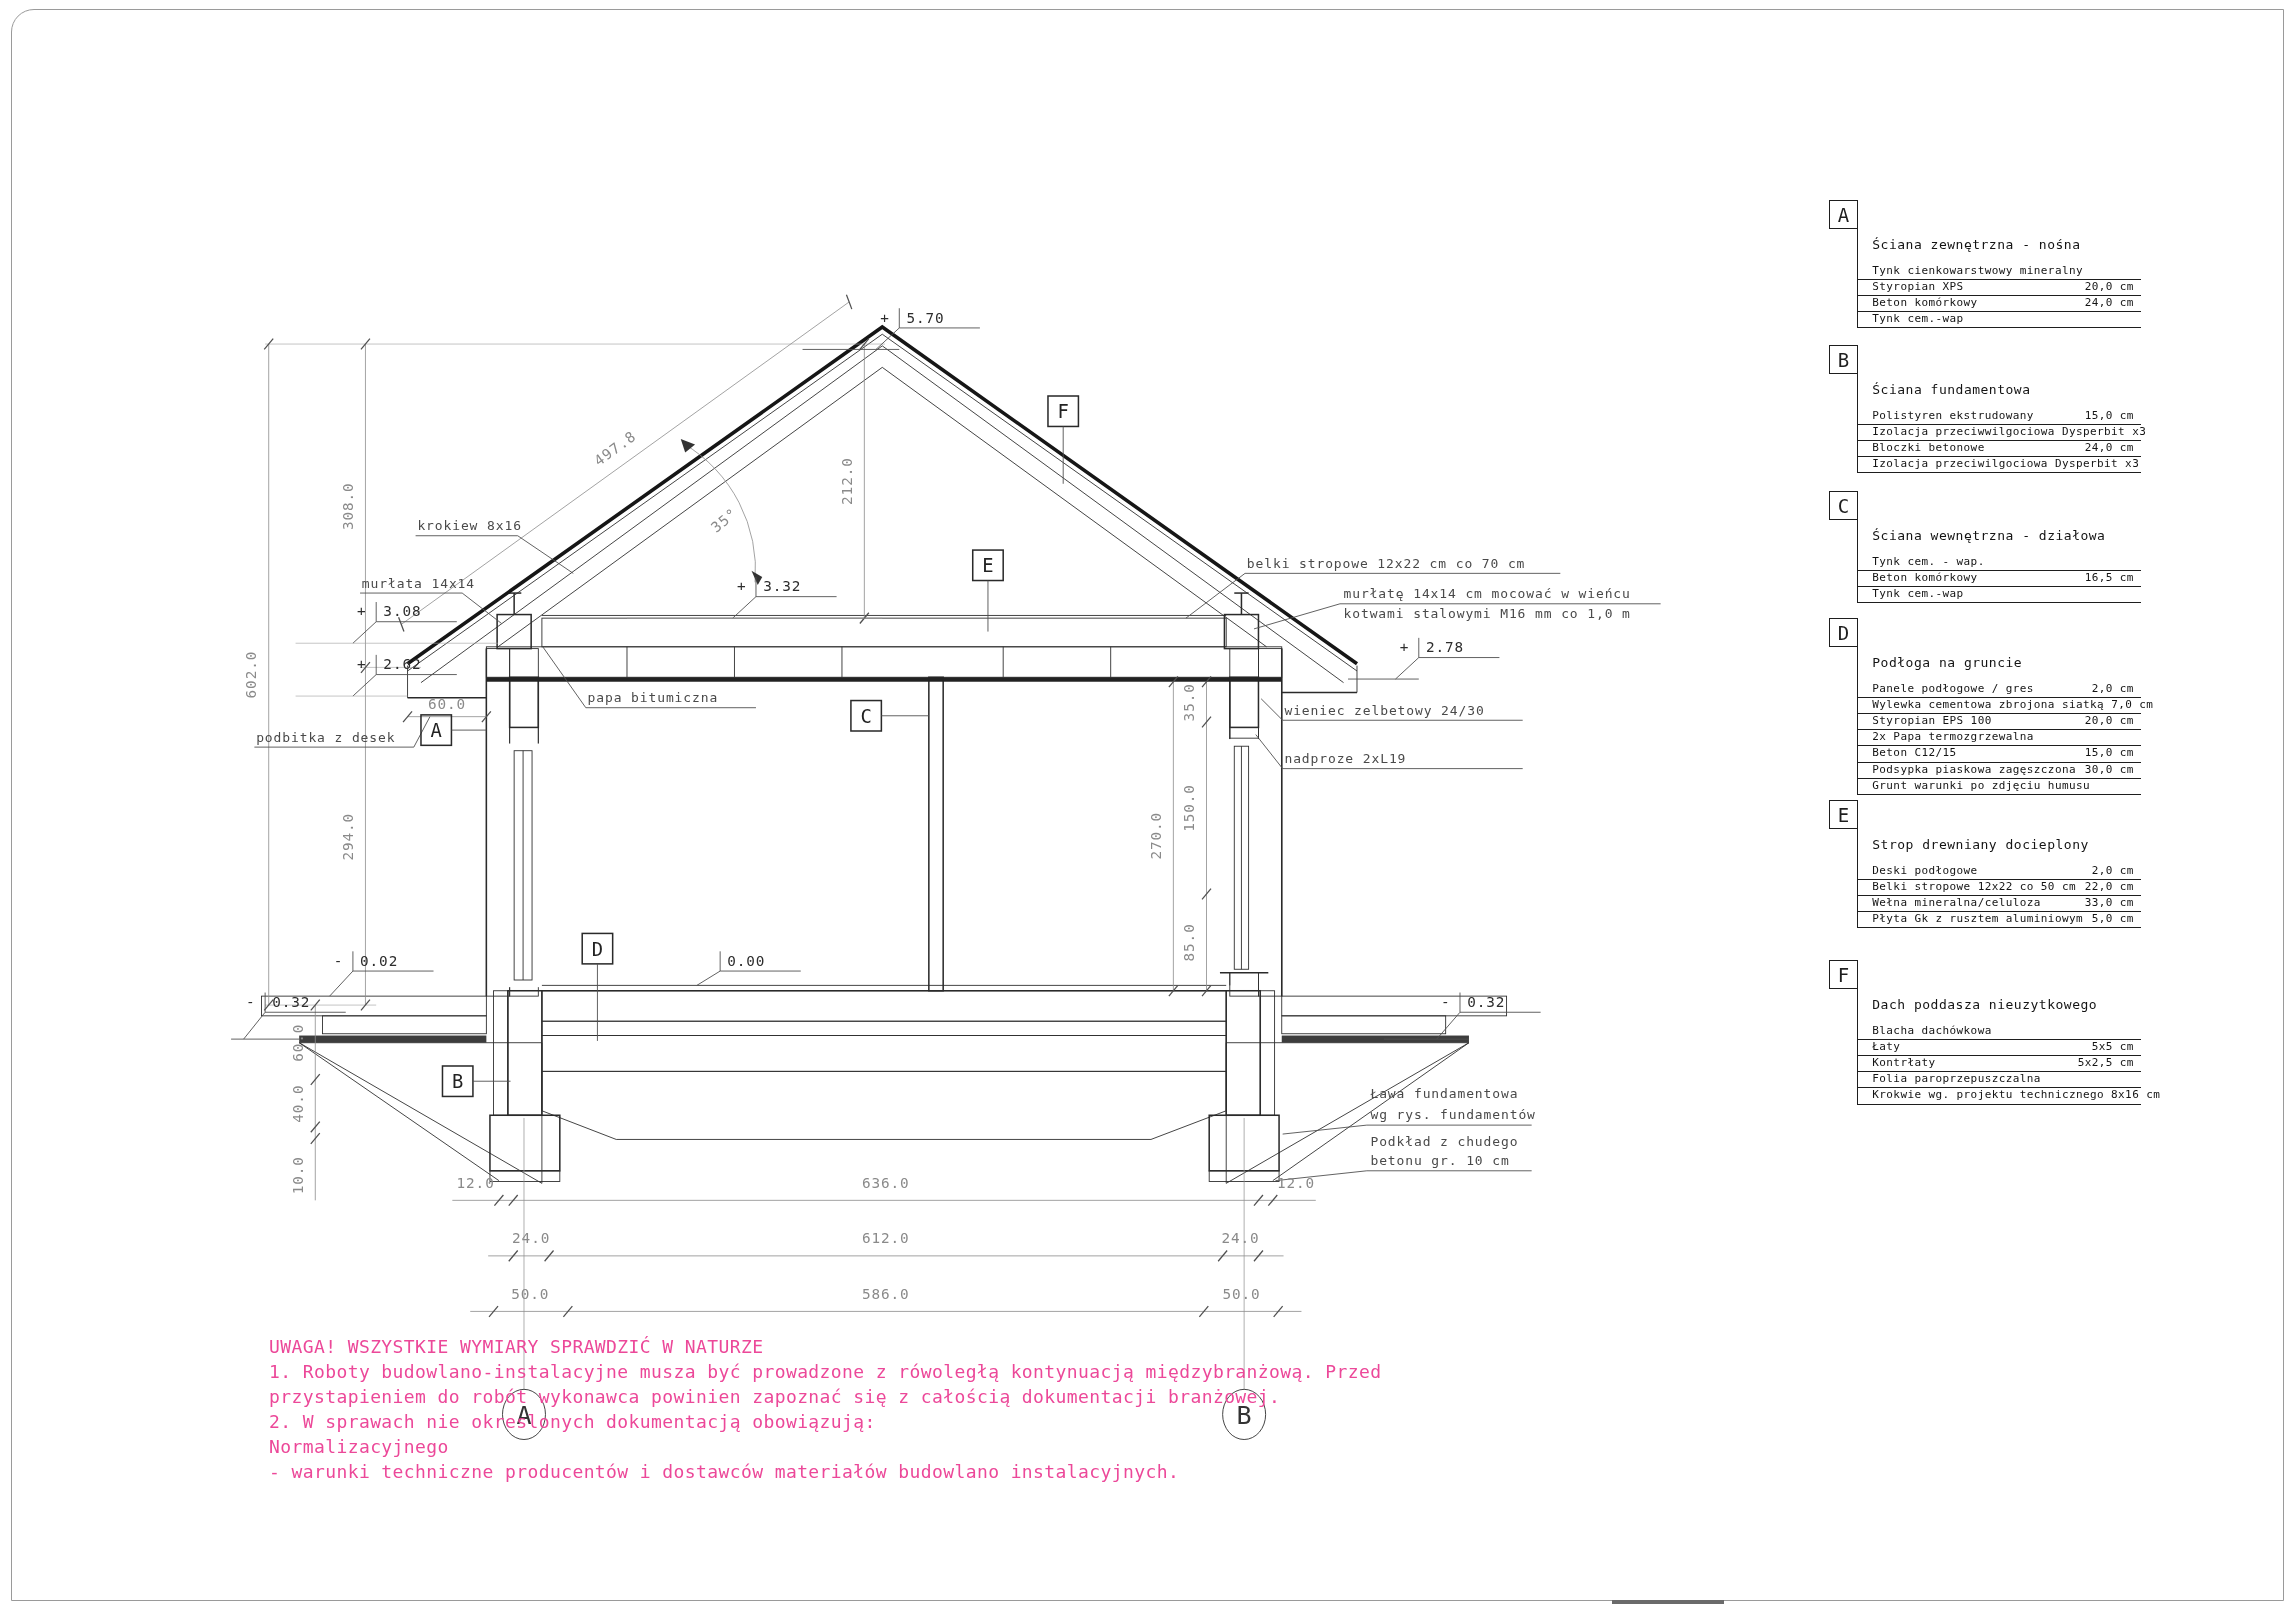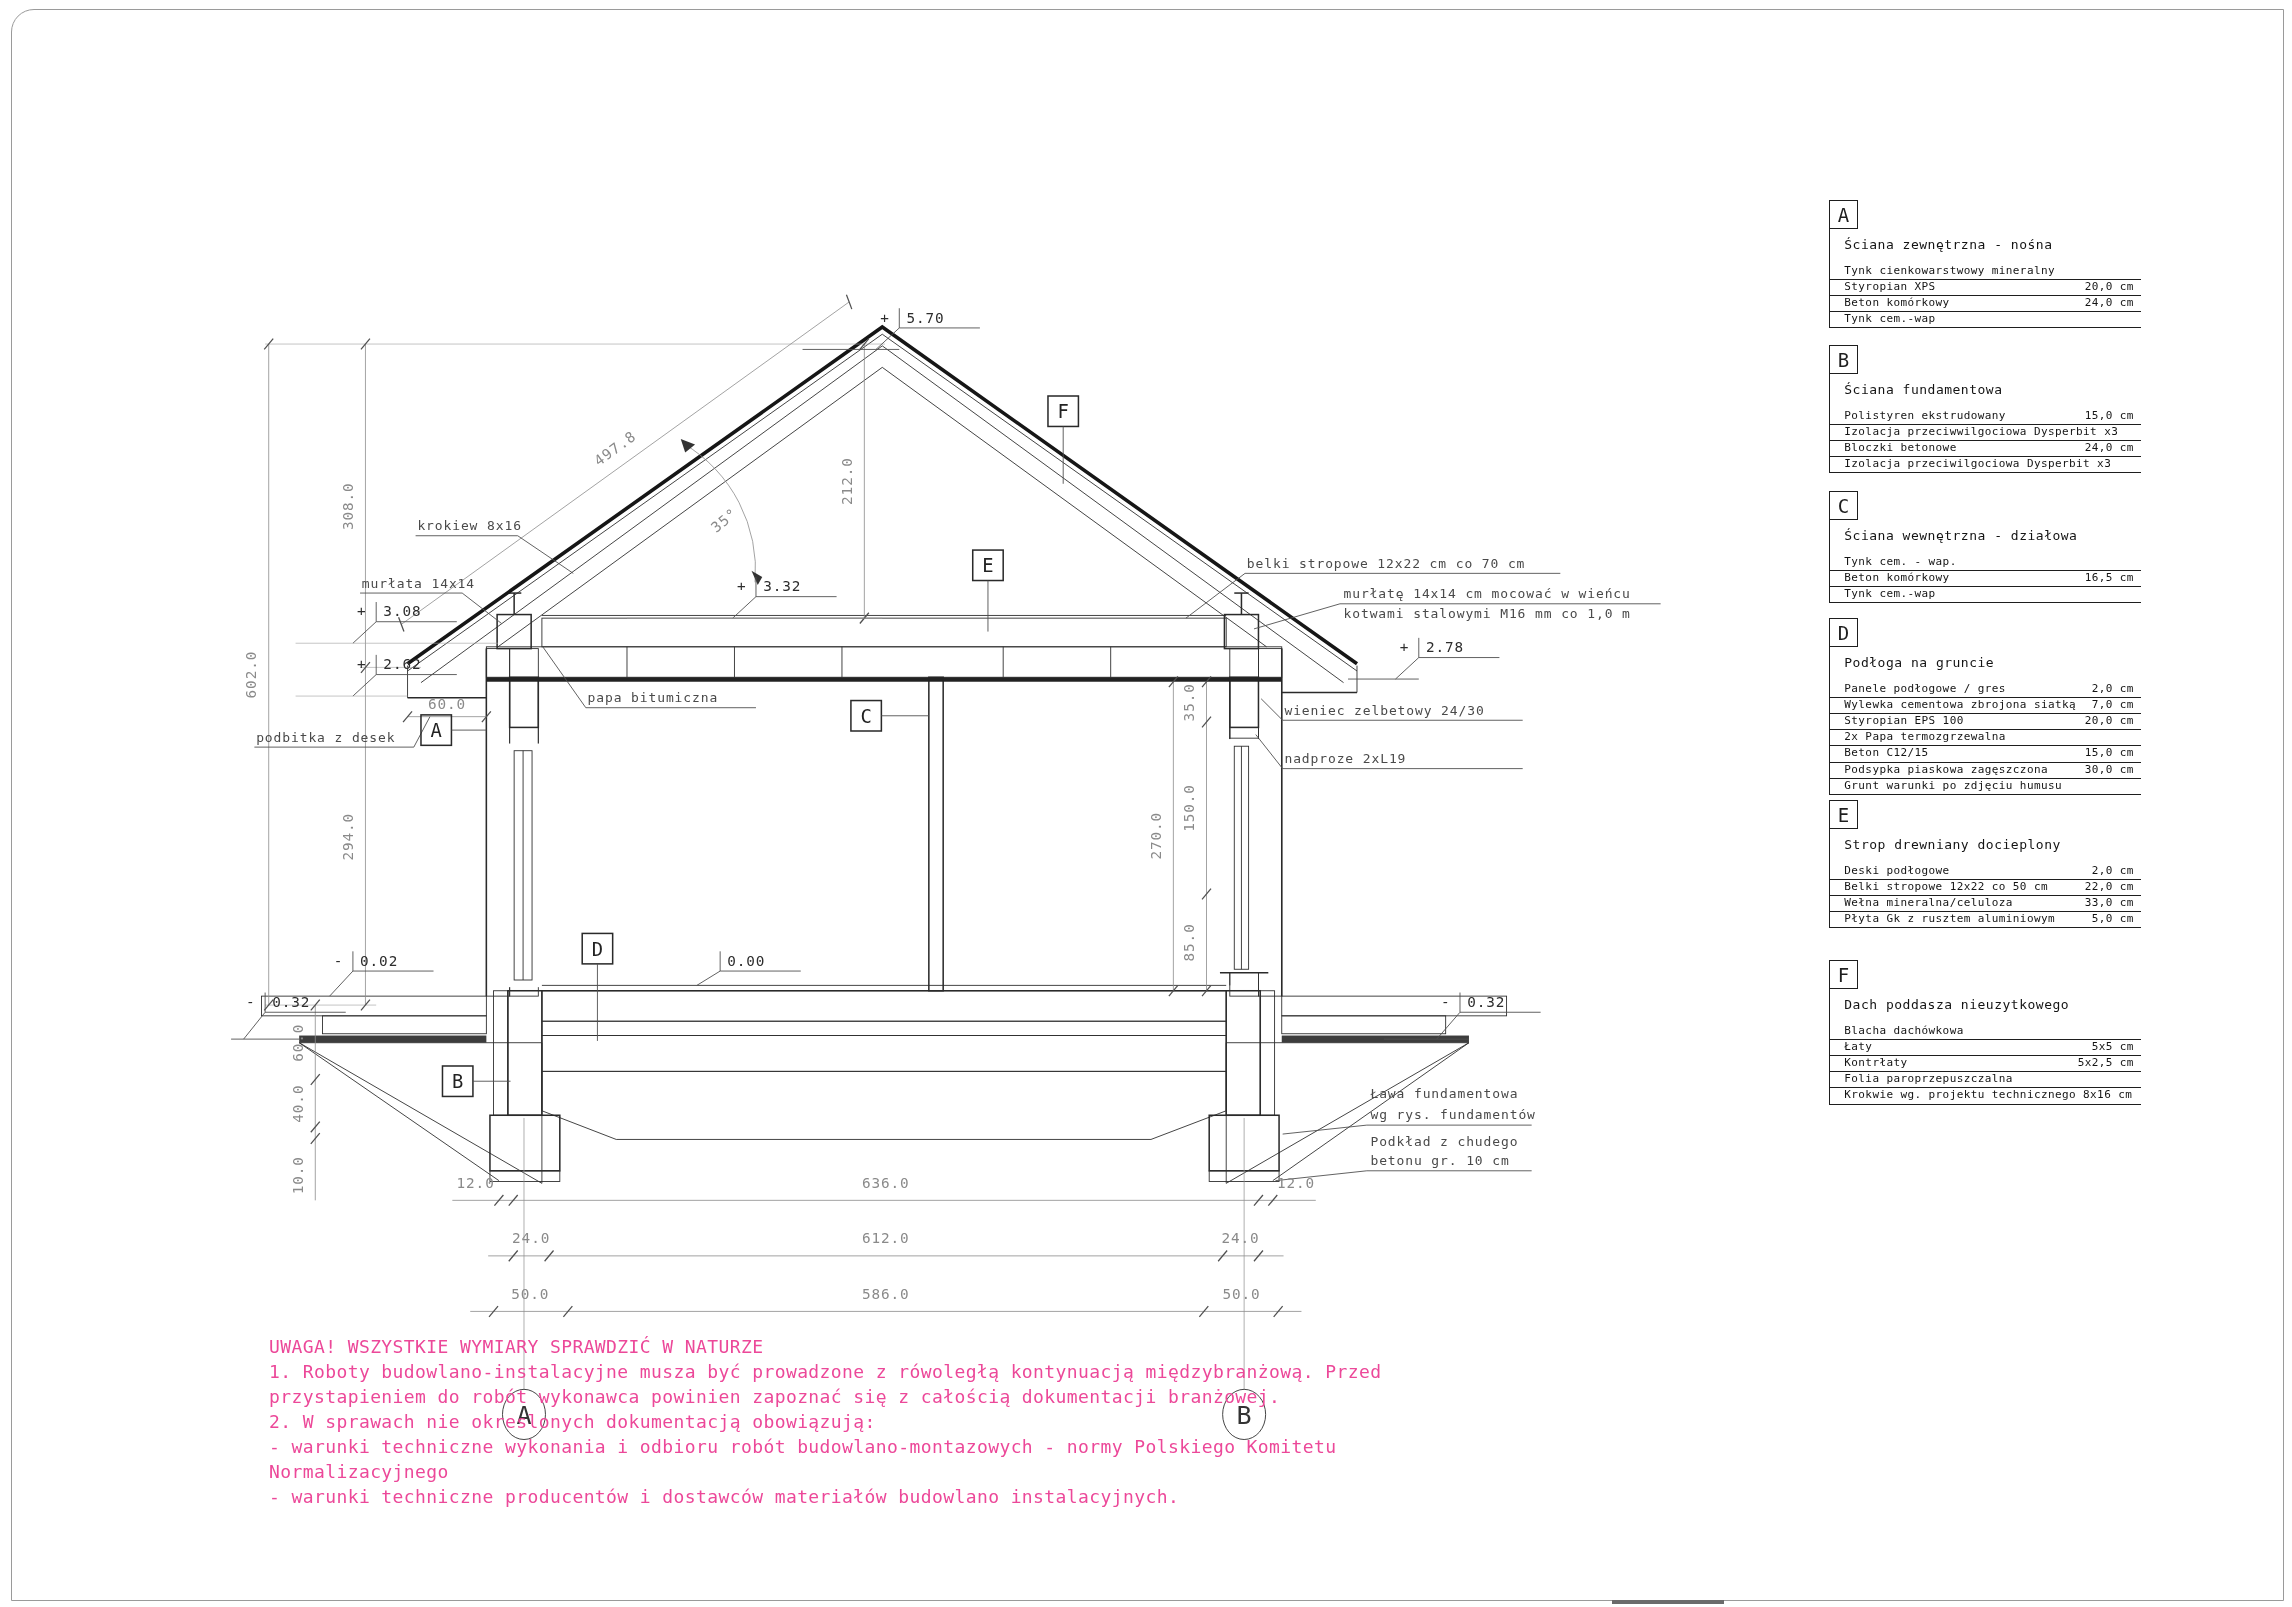--- a/index.html
+++ b/index.html
@@ -22,21 +22,21 @@
   text.dim{font-size:16px;fill:#8a8a8a;letter-spacing:1px;}
   text.lbl{font-size:14.5px;fill:#4a4a4a;letter-spacing:1px;}
   text.lvl{font-size:16px;fill:#2d2d2d;letter-spacing:1px;}
   text.mark{font-size:21px;fill:#222;}
   text.axis{font-size:28px;fill:#333;}
   
   .legend{position:absolute;left:1829px;top:0;width:315px;}
   .lg-block{position:absolute;left:0;width:312px;}
   .lg-letter{position:absolute;left:0;top:0;width:27px;height:27px;border:1.5px solid #1e1e1e;
              display:flex;align-items:center;justify-content:center;font-size:19px;color:#1e1e1e;background:#fff;z-index:2;}
-  .lg-body{margin-top:28px;border-left:1.3px solid #1e1e1e;min-height:36px;}
+  .lg-body{margin-top:28px;border-left:1.3px solid #1e1e1e;min-height:36px;margin-left:28px;}
   .lg-title{padding:9px 0 0 14.3px;font-size:13px;color:#141414;letter-spacing:0.5px;white-space:nowrap;}
   .lg-rows{margin-top:11.6px;}
   .lg-row{display:flex;justify-content:space-between;align-items:baseline;
           border-bottom:1.3px solid #1e1e1e;padding:0 7.2px 0.9px 14.3px;
           font-size:11px;color:#141414;letter-spacing:0.4px;line-height:14.3px;white-space:nowrap;}
   .lg-row .v{margin-left:7.2px;}
   
   .notes{position:absolute;left:269px;top:1336px;width:1128px;font-size:18px;color:#ec4899;
          letter-spacing:0.4px;}
   .notes div{height:25px;white-space:nowrap;}
@@ -578,17 +578,16 @@
       </div>
     </div>
   </div>
 </div>
 
 <div class="notes">
   <div>UWAGA! WSZYSTKIE WYMIARY SPRAWDZIĆ W NATURZE</div>
   <div>1. Roboty budowlano-instalacyjne musza być prowadzone z rówoległą kontynuacją międzybranżową. Przed</div>
   <div>przystapieniem do robót wykonawca powinien zapoznać się z całością dokumentacji branżowej.</div>
   <div>2. W sprawach nie okreslonych dokumentacją obowiązują:</div>
-  <div>- warunki techniczne wykonania i odbioru robót budowlano-montazowych - normy Polskiego Komitetu</div>
   <div>Normalizacyjnego</div>
   <div>- warunki techniczne producentów i dostawców materiałów budowlano instalacyjnych.</div>
 </div>
 
 
 </body></html>

